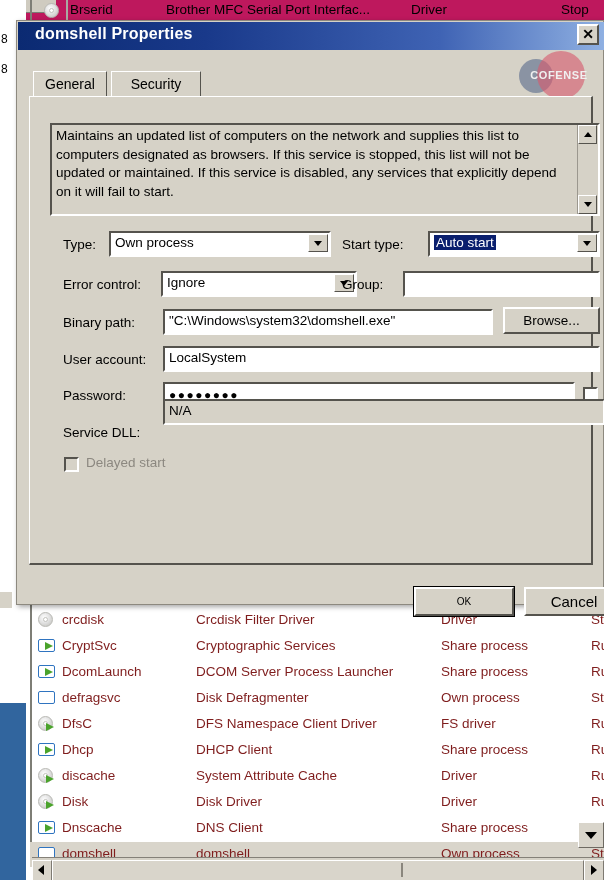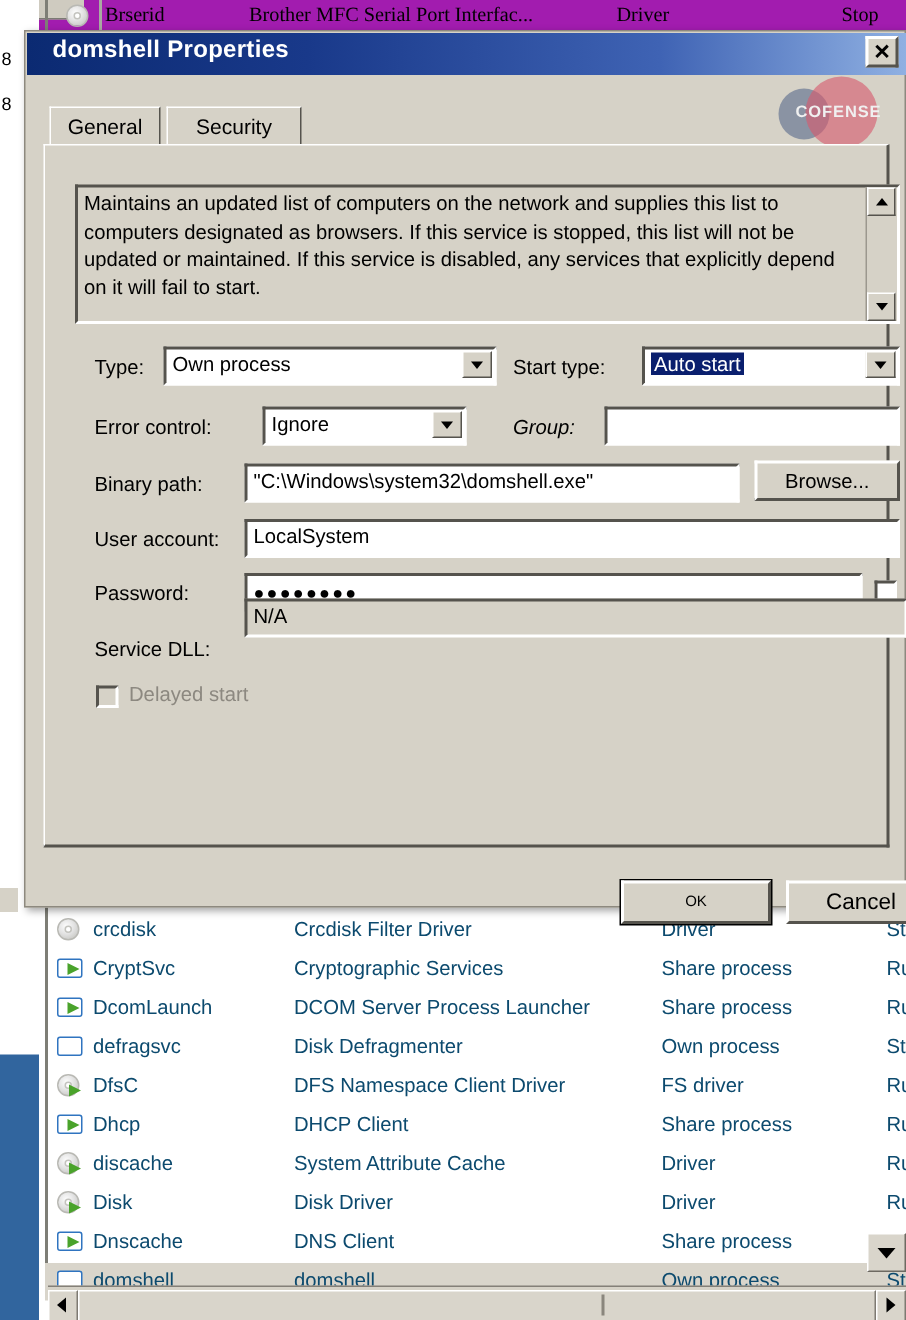--- a/index.html
+++ b/index.html
@@ -14,21 +14,21 @@
   #bg-window{position:absolute;left:0;top:0;width:604px;height:880px;background:#ffffff;}
 
   .bg-left-strip{position:absolute;left:0;top:0;width:26px;height:880px;background:#ffffff;}
   .bg-left-blue{position:absolute;left:0;top:703px;width:26px;height:177px;background:#31659e;}
   .bg-left-blue2{position:absolute;left:0;top:592px;width:12px;height:16px;background:#d6d2c7;}
   .bg-left-num{position:absolute;left:1px;width:14px;font-size:12px;color:#000;text-align:left;}
   .bg-list-border{position:absolute;left:30px;top:605px;width:574px;height:252px;
     border-left:2px solid #7e7e76;background:#ffffff;}
 
   .svc-row{position:absolute;left:30px;width:574px;height:25px;
-    font-size:13.5px;color:#0c4a6e;white-space:nowrap;}
+    font-size:13.5px;color:#7f1d1d;white-space:nowrap;}
   .svc-row.sel{background:#d9d5cb;}
   .svc-ico{position:absolute;left:8px;top:4px;width:18px;height:16px;}
   .svc-name{position:absolute;left:32px;top:4px;}
   .svc-desc{position:absolute;left:166px;top:4px;}
   .svc-type{position:absolute;left:411px;top:4px;}
   .svc-stat{position:absolute;left:561px;top:4px;}
 
   
   .ico-gear{position:relative;}
   .ico-gear .g{position:absolute;left:0;top:0;width:15px;height:15px;border-radius:50%;
@@ -38,21 +38,21 @@
   .ico-gear .arrow{position:absolute;left:8px;top:7px;width:0;height:0;
     border-left:8px solid #4aa32b;border-top:4px solid transparent;border-bottom:4px solid transparent;}
   
   .ico-app{position:relative;}
   .ico-app .box{position:absolute;left:0;top:1px;width:17px;height:13px;
     background:#ffffff;border:1.5px solid #2f74c0;border-radius:2px;box-sizing:border-box;}
   .ico-app .arrow{position:absolute;left:7px;top:4px;width:0;height:0;
     border-left:8px solid #4aa32b;border-top:4px solid transparent;border-bottom:4px solid transparent;}
 
   
-  .toprow{position:absolute;left:26px;top:0;width:578px;height:31px;background:#a21caf;font-family:Liberation Serif, serif;}
+  .toprow{position:absolute;left:26px;top:0;width:578px;height:31px;background:#be185d;}
   .toprow .bl{position:absolute;left:4px;top:0;width:2px;height:22px;background:#7e7e76;}
   .toprow .bl2{position:absolute;left:40px;top:0;width:2px;height:22px;background:#a9a9a2;}
   .toprow-top{position:absolute;left:0;top:0;width:30px;height:12px;background:#cfcbc0;border-bottom:1px solid #7b7b74;}
 
   
   .hscroll{position:absolute;left:32px;top:857px;width:572px;height:23px;background:#d6d2c7;
     border-top:1px solid #848078;}
   .hscroll .thumb{position:absolute;left:20px;top:2px;width:530px;height:19px;background:#d9d5cb;
     border-top:1px solid #fff;border-left:1px solid #fff;border-right:1px solid #7e7a72;border-bottom:1px solid #7e7a72;}
   .hscroll .thumb .grip{position:absolute;left:348px;top:2px;width:2px;height:14px;background:#8a867d;}
@@ -309,28 +309,28 @@
 
   <div class="flabel" style="left:325px;top:216px;">Start type:</div>
   <div class="combo" style="left:411px;top:210px;width:172px;height:26px;">
     <span class="val hl">Auto start</span>
     <span class="btn">
         <span class="mini-d"></span>
       </span>
   </div>
 
   <div class="flabel" style="left:46px;top:256px;">Error control:</div>
-  <div class="combo" style="left:158px;top:250px;width:136px;height:26px;">
+  <div class="combo" style="left:144px;top:250px;width:196px;height:26px;">
     <span class="val">Ignore</span>
     <span class="btn">
         <span class="mini-d"></span>
       </span>
   </div>
 
-  <div class="flabel" style="left:325px;top:256px;font-style:italic;">Group:</div>
+  <div class="flabel" style="left:325px;top:256px;">Group:</div>
   <div class="tbox" style="left:386px;top:250px;width:197px;height:26px;">
     <span class="val"></span>
   </div>
 
   <div class="flabel" style="left:46px;top:294px;">Binary path:</div>
   <div class="tbox" style="left:146px;top:288px;width:330px;height:26px;">
     <span class="val">"C:\Windows\system32\domshell.exe"</span>
   </div>
   <div class="btn3d" style="left:486px;top:286px;width:97px;height:27px;line-height:23px;">Browse...</div>
 

